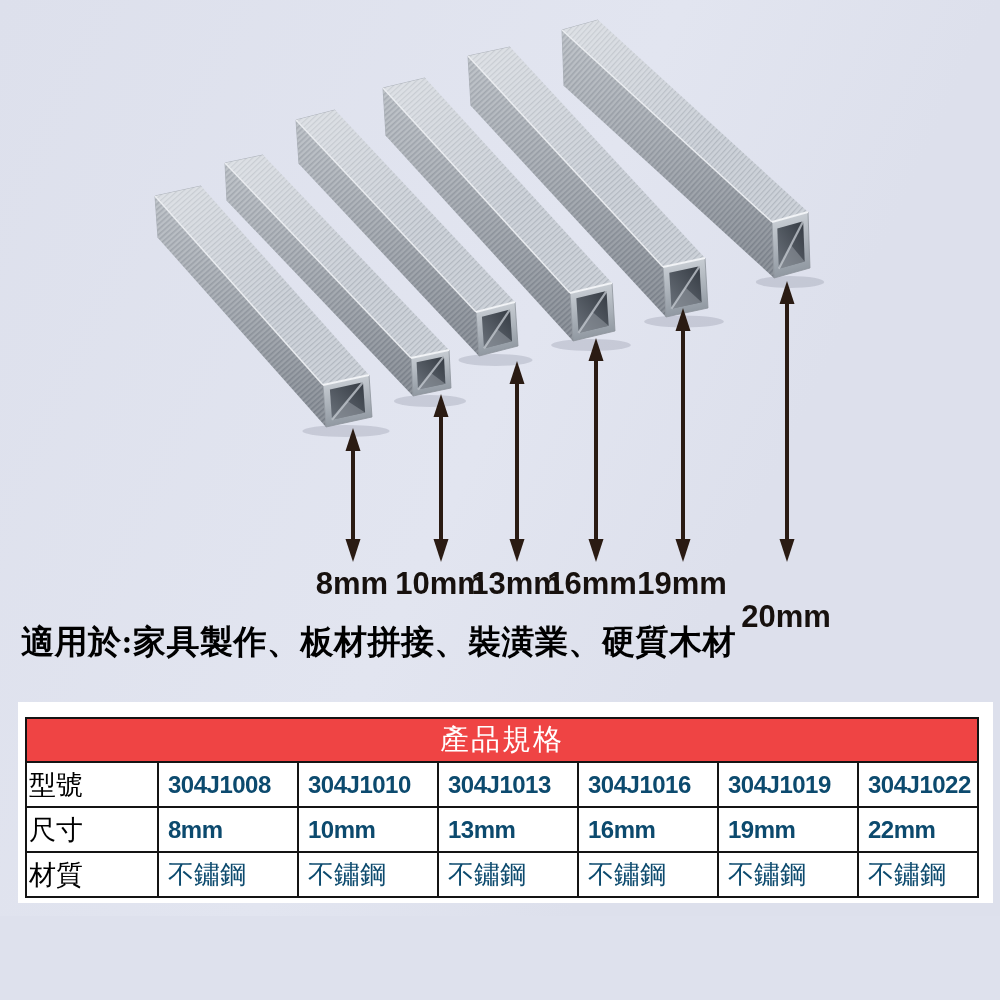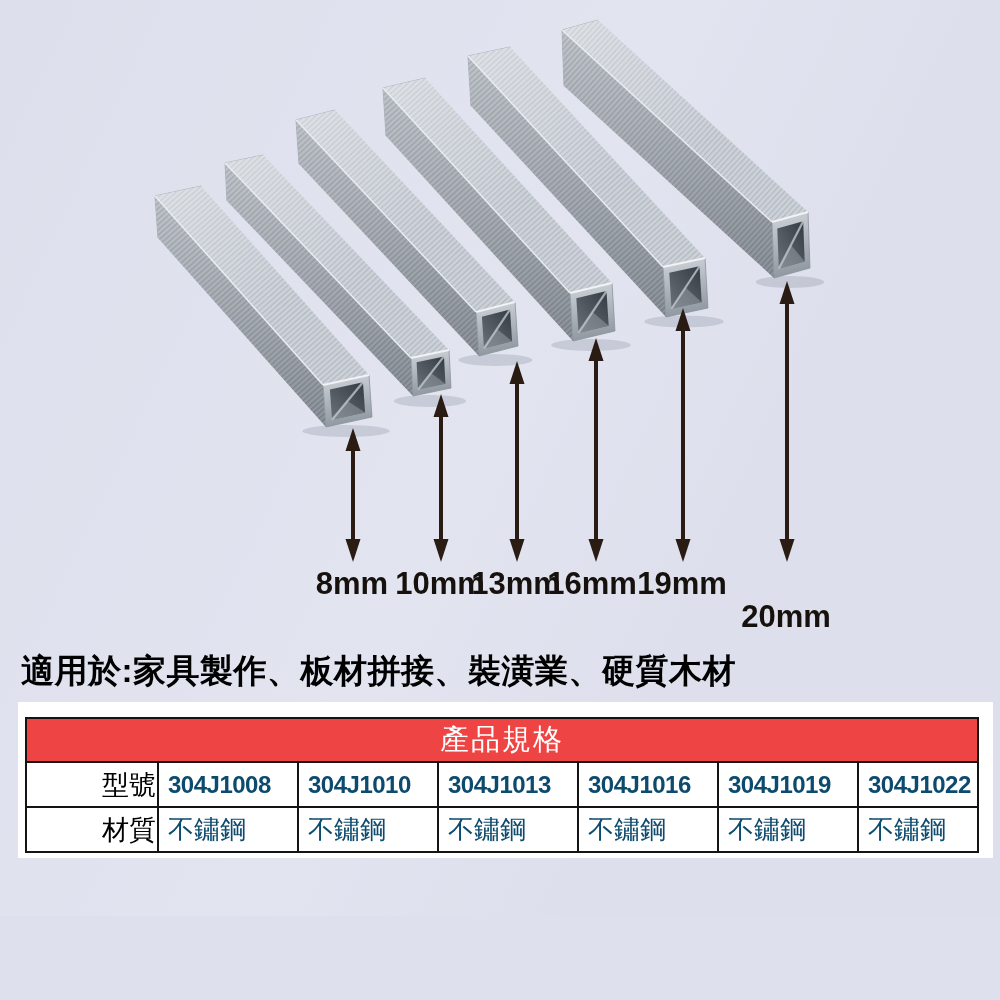--- a/index.html
+++ b/index.html
@@ -8,39 +8,39 @@
     background:linear-gradient(115deg,#dde0ec 0%,#e2e5f0 48%,#dde0ec 70%);
     font-family:"Liberation Sans",sans-serif;
   }
   #staple-svg{position:absolute;left:0;top:0;width:1000px;height:650px;display:block;}
   .size-label{
     position:absolute;transform:translateX(-50%);
     font-weight:bold;font-size:31px;color:#17110e;white-space:nowrap;
     font-family:"Liberation Sans",sans-serif;
   }
   .usage{
-    position:absolute;left:21px;top:652px;
+    position:absolute;left:21px;top:624px;
     font-size:33px;line-height:1.15;color:#000;font-weight:600;letter-spacing:0.5px;
-    font-family:Liberation Sans, sans-serif;white-space:nowrap;
+    font-family:Liberation Serif, serif;white-space:nowrap;
   }
   .table-wrap{
     position:absolute;left:18px;top:702px;width:975px;box-sizing:border-box;
     background:#ffffff;padding:15px 16px 5px 7px;
   }
   table.spec{border-collapse:collapse;table-layout:fixed;width:952px;}
   table.spec td,table.spec th{border:2px solid #141414;overflow:hidden;}
   table.spec th.title{
     background:#ef4444;color:#ffffff;font-weight:normal;
     font-family:"Liberation Serif",serif;font-size:29px;letter-spacing:2px;
     height:40px;text-align:center;vertical-align:middle;
   }
   table.spec td{height:41px;vertical-align:middle;background:#ffffff;}
   td.rowhead{
     background:#e9e9e9;font-family:"Liberation Serif",serif;
-    font-size:27px;color:#000;padding-left:2px;text-align:right;
+    font-size:27px;color:#000;padding-left:2px;
   }
   td.val{
     font-weight:bold;font-size:24px;color:#0c4a6e;padding-left:9px;letter-spacing:-0.5px;
     font-family:"Liberation Sans",sans-serif;
   }
   td.mat{
     font-weight:normal;font-family:"Liberation Serif",serif;
     font-size:26px;letter-spacing:0;margin-left:36px;
   }
   col.c-label{width:132px;}
@@ -270,20 +270,29 @@
         <tr>
           <td class="rowhead">型號</td>
           <td class="val">304J1008</td>
           <td class="val">304J1010</td>
           <td class="val">304J1013</td>
           <td class="val">304J1016</td>
           <td class="val">304J1019</td>
           <td class="val">304J1022</td>
         </tr>
         <tr>
+          <td class="rowhead">尺寸</td>
+          <td class="val">8mm</td>
+          <td class="val">10mm</td>
+          <td class="val">13mm</td>
+          <td class="val">16mm</td>
+          <td class="val">19mm</td>
+          <td class="val">22mm</td>
+        </tr>
+        <tr>
           <td class="rowhead">材質</td>
           <td class="val mat">不鏽鋼</td>
           <td class="val mat">不鏽鋼</td>
           <td class="val mat">不鏽鋼</td>
           <td class="val mat">不鏽鋼</td>
           <td class="val mat">不鏽鋼</td>
           <td class="val mat">不鏽鋼</td>
         </tr>
       </tbody>
     </table>

